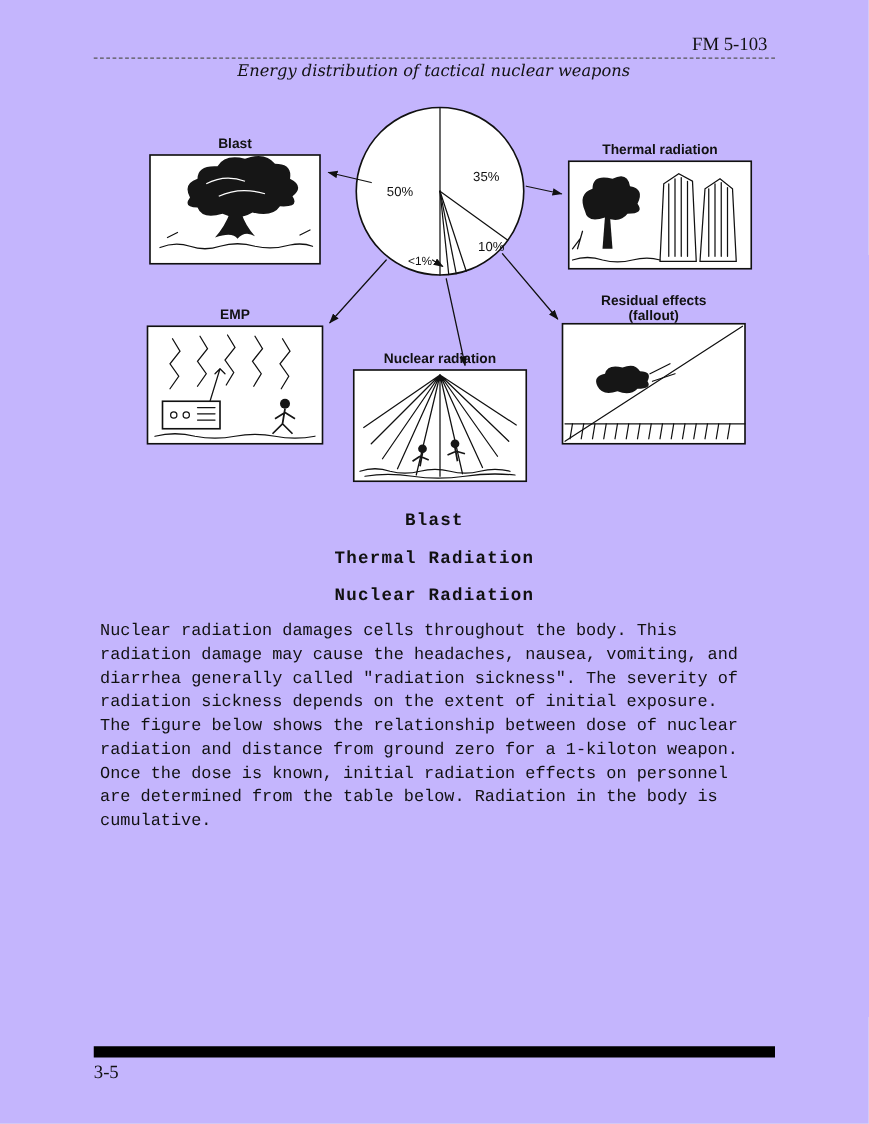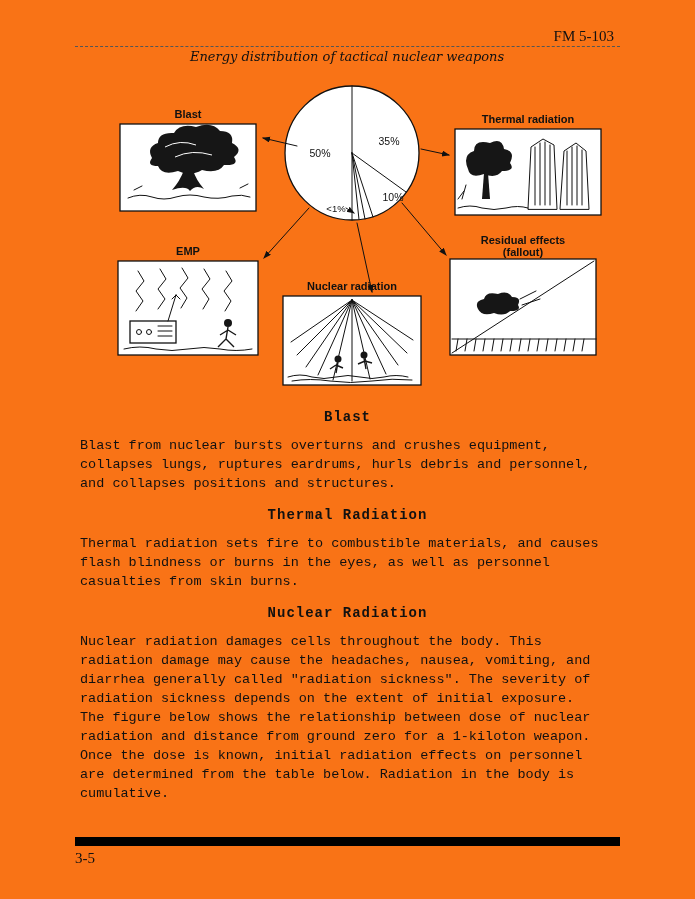--- a/index.html
+++ b/index.html
@@ -1,20 +1,20 @@
 <!DOCTYPE html>
 <html><head>
 <meta charset="utf-8">
 <style>
   html, body { margin: 0; padding: 0; background: #e8e8e8; }
   .page {
     position: relative;
     width: 695px; height: 899px;
     margin: 0 auto;
-    background: #f97316;
+    background: #c4b5fd;
     color: #111;
     font-family: "Liberation Mono", monospace;
     overflow: hidden;
   }
   
   .doc-header { padding: 28px 75px 0 75px; }
   .doc-ref {
     text-align: right;
     font-family: "Liberation Serif", serif;
     font-size: 15px;
@@ -186,29 +186,23 @@
         <path class="sketch" stroke-width="0.9" d="M520,252 L536,244 M522,258 L540,252"></path>
         <path class="sketch" d="M452,292 L596,292"></path>
         <path class="sketch" stroke-width="0.9" d="M458,292 L456,304 M467,292 L465,304 M476,292 L474,304 M485,292 L483,304 M494,292 L492,304 M503,292 L501,304 M512,292 L510,304 M521,292 L519,304 M530,292 L528,304 M539,292 L537,304 M548,292 L546,304 M557,292 L555,304 M566,292 L564,304 M575,292 L573,304 M584,292 L582,304"></path>
       </g>
     </g>
   </svg>
 
   <main class="sections">
     <section>
       <h2 class="sec-heading">Blast</h2>
-      <p class="sec-body">Blast from nuclear bursts overturns and crushes equipment,
-collapses lungs, ruptures eardrums, hurls debris and personnel,
-and collapses positions and structures.</p>
     </section>
     <section>
       <h2 class="sec-heading">Thermal Radiation</h2>
-      <p class="sec-body">Thermal radiation sets fire to combustible materials, and causes
-flash blindness or burns in the eyes, as well as personnel
-casualties from skin burns.</p>
     </section>
     <section>
       <h2 class="sec-heading">Nuclear Radiation</h2>
       <p class="sec-body">Nuclear radiation damages cells throughout the body. This
 radiation damage may cause the headaches, nausea, vomiting, and
 diarrhea generally called "radiation sickness". The severity of
 radiation sickness depends on the extent of initial exposure.
 The figure below shows the relationship between dose of nuclear
 radiation and distance from ground zero for a 1-kiloton weapon.
 Once the dose is known, initial radiation effects on personnel

